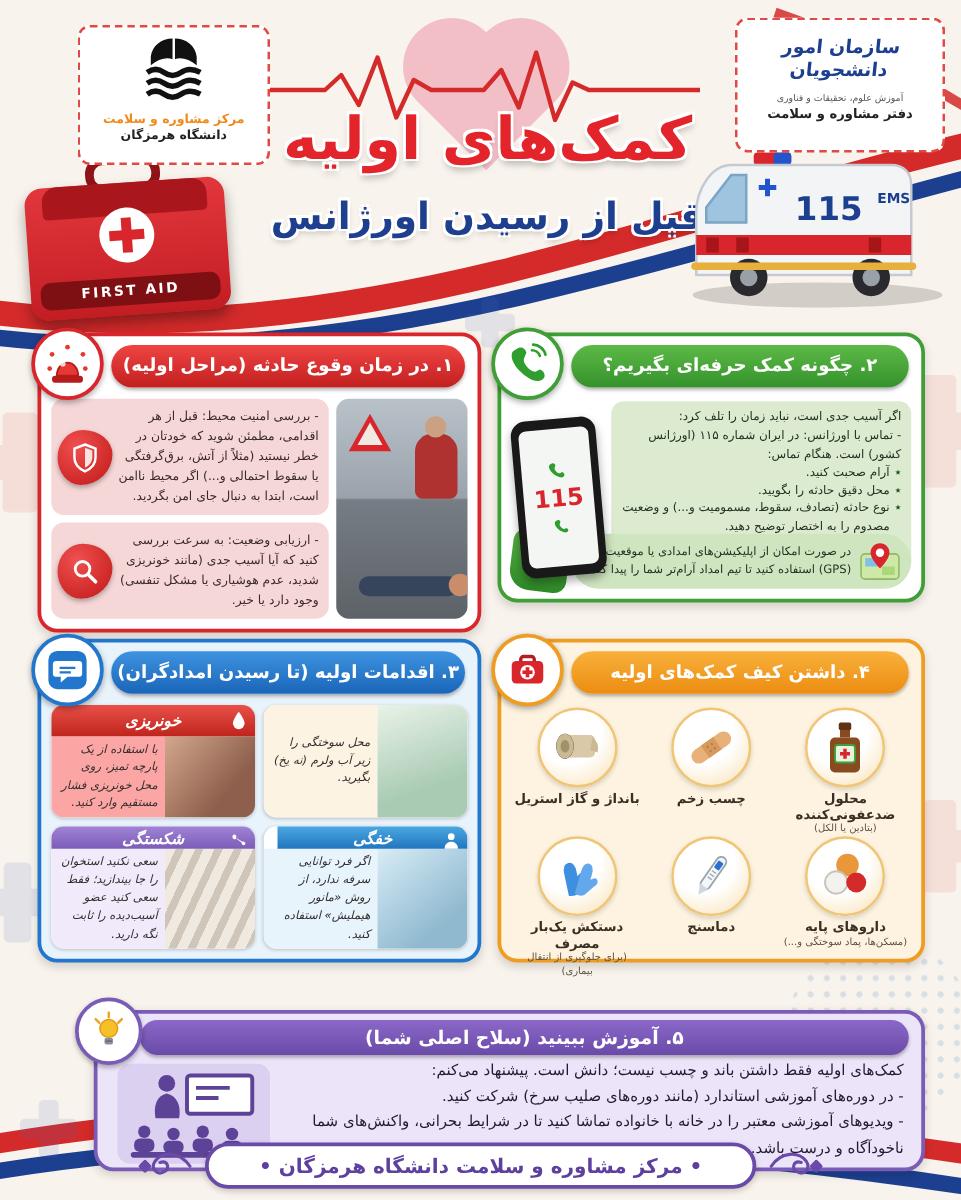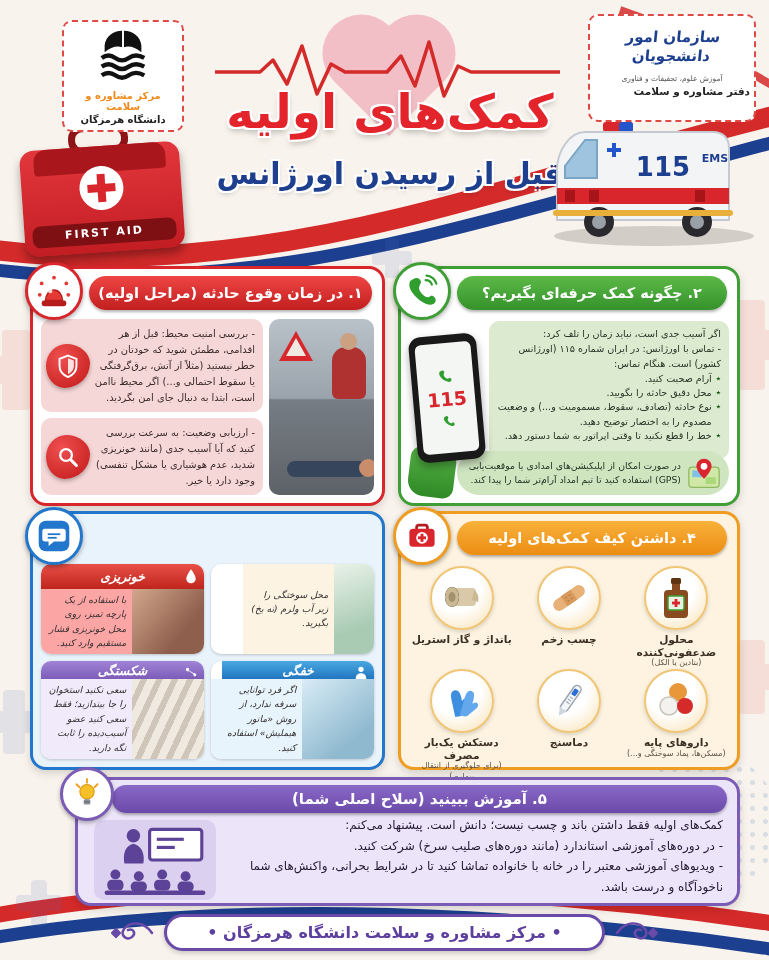--- a/index.html
+++ b/index.html
@@ -18,28 +18,28 @@
   .bgplus i:nth-child(1) { left:33%; top:0; width:34%; height:100%; }
   .bgplus i:nth-child(2) { top:33%; left:0; height:34%; width:100%; }
   .dots { position:absolute; right:-10px; bottom:60px; width:150px; height:150px; z-index:0;
           opacity:.35;
           background-image: radial-gradient(#9fb8d8 2.2px, transparent 2.6px);
           background-size: 13px 13px; border-radius:50%; }
 
   
   .logo-box { position:absolute; background:#fff; border:2px dashed #e04a44;
               border-radius:10px; z-index:3; text-align:center; padding:6px 4px; }
-  .logo-left { left:62px; top:20px; width:122px; height:112px; }
+  .logo-left { left:62px; top:20px; width:154px; height:112px; }
   .logo-right { left:588px; top:14px; width:168px; height:108px; }
   .logo-left .l1 { color:#f08a1a; font-weight:bold; font-size:10px; direction:rtl; margin-top:2px; }
   .logo-left .l2 { color:#222; font-weight:bold; font-size:10px; direction:rtl; margin-top:2px; }
   .logo-right .nm { color:#1d3f8f; font-weight:bold; font-size:15px; direction:rtl;
                     line-height:1.25; margin-top:6px; transform:skewX(-6deg); }
   .logo-right .l1 { color:#555; font-size:7.5px; direction:rtl; margin-top:8px; }
-  .logo-right .l2 { color:#222; font-weight:bold; font-size:10.5px; direction:rtl; margin-top:2px;text-align:right; }
+  .logo-right .l2 { color:#222; font-weight:bold; font-size:10.5px; direction:rtl; margin-top:2px; }
 
   .heart { position:absolute; left:350px; top:42px; width:78px; height:78px;
            background:#f3b3bf; transform:rotate(45deg); z-index:1; opacity:.8; }
   .heart::before, .heart::after { content:""; position:absolute; width:78px; height:78px;
            background:#f3b3bf; border-radius:50%; }
   .heart::before { left:-39px; top:0; }
   .heart::after { top:-39px; left:0; }
   .ekg { position:absolute; left:215px; top:30px; width:345px; height:80px; z-index:2; }
 
   .main-title { position:absolute; left:170px; top:84px; width:440px; z-index:2;
@@ -107,21 +107,21 @@
   .accident .victim { position:absolute; left:18px; bottom:18px; width:80px; height:16px;
           background:#37455c; border-radius:8px; }
   .accident .victim::before { content:""; position:absolute; right:-10px; top:-2px; width:18px;
           height:18px; background:#c98d6b; border-radius:50%; }
   .accident .helper { position:absolute; right:8px; top:28px; width:34px; height:52px;
           background:#b03230; border-radius:14px 14px 6px 6px; }
   .accident .helper::before { content:""; position:absolute; left:8px; top:-14px; width:17px;
           height:17px; background:#caa183; border-radius:50%; }
 
   
-  .sec2 { left:398px; top:266px; width:342px; height:240px; background:#fff; border:3px solid #3f9e35; }
+  .sec2 { left:398px; top:266px; width:342px; height:216px; background:#fff; border:3px solid #3f9e35; }
   .sec2 .sec-head { background:linear-gradient(#5cb946,#35922c); }
   .sec2 .sec-badge { border:3px solid #3f9e35; }
   .phone { position:absolute; left:12px; top:66px; width:68px; height:126px;
            background:#191919; border-radius:12px; transform:rotate(-5deg); z-index:3;
            box-shadow:0 4px 8px rgba(0,0,0,.35); padding:8px 6px; }
   .phone .screen { width:100%; height:100%; background:#f4f6f4; border-radius:6px;
            display:flex; flex-direction:column; align-items:center; justify-content:center; gap:4px; }
   .phone .num { color:#d8262c; font-size:19px; font-weight:800; }
   .greenbox { position:absolute; left:88px; top:52px; right:8px; height:138px;
            background:#dcead0; border-radius:10px; padding:6px 8px; direction:rtl; }
@@ -149,21 +149,21 @@
           color:#fff; font-weight:bold; font-size:12.5px; direction:rtl; position:relative; }
   .mini-head svg { position:absolute; right:5px; top:4px; }
   .mini-body { flex:1; display:flex; }
   .mini-text { width:56%; padding:4px 6px; direction:rtl; text-align:right; font-size:9.3px;
           line-height:1.55; color:#332f2f; display:flex; align-items:center; }
   .mini-photo { flex:1; }
   .m-red .mini-head { background:linear-gradient(#e85048,#c0251d); }
   .m-red .mini-text { background:#fca5a5; }
   .m-red .mini-photo { background:linear-gradient(130deg,#d3a78d,#8d5f4c 70%); }
   .m-orange .mini-head { background:linear-gradient(#f5a623,#e07c0e); }
-  .m-orange .mini-text { background:#fdf3e3;margin-left:32px; }
+  .m-orange .mini-text { background:#fdf3e3; }
   .m-orange .mini-photo { background:linear-gradient(160deg,#e9f2e8,#a9cbb4 70%); }
   .m-purple .mini-head { background:linear-gradient(#a084d6,#7c5cb8); }
   .m-purple .mini-text { background:#f0eafa; }
   .m-purple .mini-photo { background:repeating-linear-gradient(115deg,#efe9e0 0 8px,#cfc5b8 8px 14px); }
   .m-blue .mini-head { background:linear-gradient(#4aa8e0,#2176c0);margin-left:11px; }
   .m-blue .mini-text { background:#e8f4fb; }
   .m-blue .mini-photo { background:linear-gradient(140deg,#d8ecf6,#8fb9cf 75%); }
 
   
   .sec4 { left:398px; top:511px; width:342px; height:259px; background:#fdf3e0; border:3px solid #ef9d22; }
@@ -175,21 +175,21 @@
   .kitcircle { width:64px; height:64px; border-radius:50%;
           background:radial-gradient(circle at 40% 32%, #fff 45%, #f8dfae);
           border:2px solid #f0c575; display:flex; align-items:center; justify-content:center;
           box-shadow:0 2px 4px rgba(0,0,0,.15); }
   .kitlabel { margin-top:3px; font-weight:bold; font-size:10.6px; color:#3a2f22;
           direction:rtl; text-align:center; line-height:1.2; }
   .kitsub { font-size:8px; color:#5c5245; direction:rtl; text-align:center; min-height:10px;
           line-height:1.3; }
 
   
-  .sec5 { left:75px; top:777px; width:665px; height:129px; background:#ece4f8; border:3px solid #7a5bb5; }
+  .sec5 { left:75px; top:808px; width:665px; height:129px; background:#ece4f8; border:3px solid #7a5bb5; }
   .sec5-head { position:absolute; top:5px; left:34px; right:10px; height:28px;
           background:linear-gradient(#8a68c8,#6a4aa8); border-radius:14px; display:flex;
           align-items:center; justify-content:center; color:#fff; font-weight:bold;
           font-size:15px; direction:rtl; z-index:4; box-shadow:0 2px 3px rgba(0,0,0,.3); }
   .sec5-badge { position:absolute; left:-18px; top:-13px; width:54px; height:54px;
           border-radius:50%; background:#fff; border:3px solid #7a5bb5; display:flex;
           align-items:center; justify-content:center; z-index:5;
           box-shadow:0 2px 4px rgba(0,0,0,.3); }
   .pictobox { position:absolute; left:16px; top:40px; width:122px; height:80px;
           background:#dcd0f1; border-radius:10px; display:flex; align-items:center;
@@ -400,20 +400,21 @@
 
   <section class="sec sec3">
     <div class="sec-badge">
       <svg width="36" height="36" viewBox="0 0 40 40">
         <rect x="3" y="3" width="34" height="34" rx="8" fill="#2277cc"></rect>
         <path d="M10,12 h20 a3,3 0 0 1 3,3 v8 a3,3 0 0 1 -3,3 h-10 l-6,5 v-5 h-4 a3,3 0 0 1 -3,-3 v-8 a3,3 0 0 1 3,-3 Z" fill="#fff"></path>
         <line x1="13" y1="18" x2="27" y2="18" stroke="#2277cc" stroke-width="2"></line>
         <line x1="13" y1="22" x2="23" y2="22" stroke="#2277cc" stroke-width="2"></line>
       </svg>
     </div>
+    <div class="sec-head">۳. اقدامات اولیه (تا رسیدن امدادگران)</div>
 
     <div class="minigrid">
       <div class="mini m-red">
         <div class="mini-head">
           <span>خونریزی</span>
           <svg width="16" height="16" viewBox="0 0 24 24">
               <path d="M12,2 C12,2 5,11 5,16 a7,7 0 0 0 14,0 C19,11 12,2 12,2 Z" fill="#fff"></path>
             </svg>
         </div>
         <div class="mini-body">

